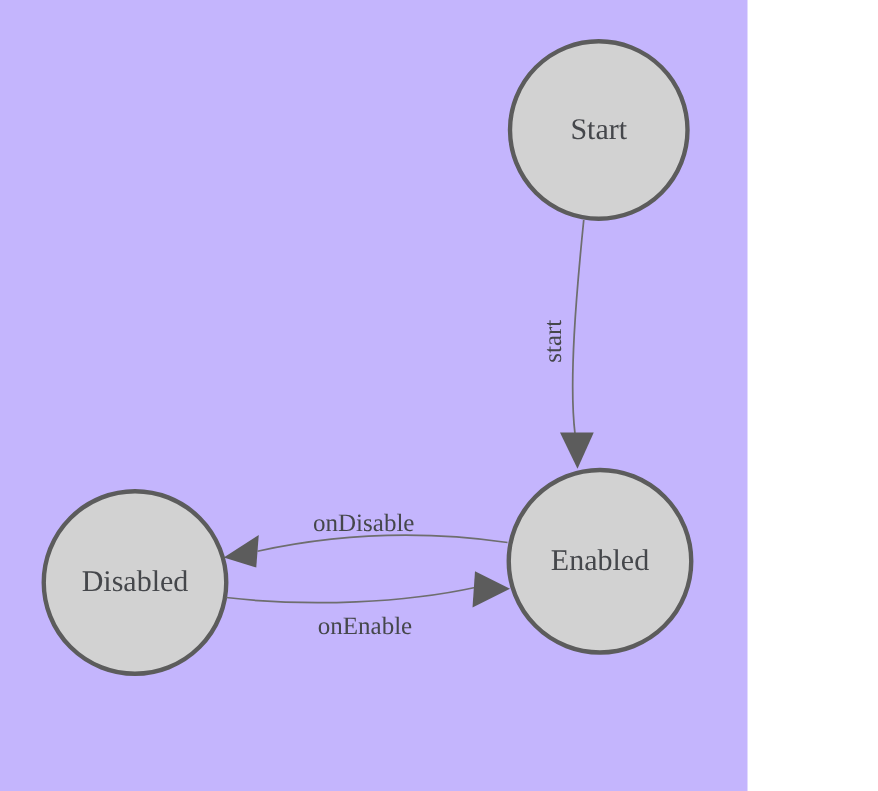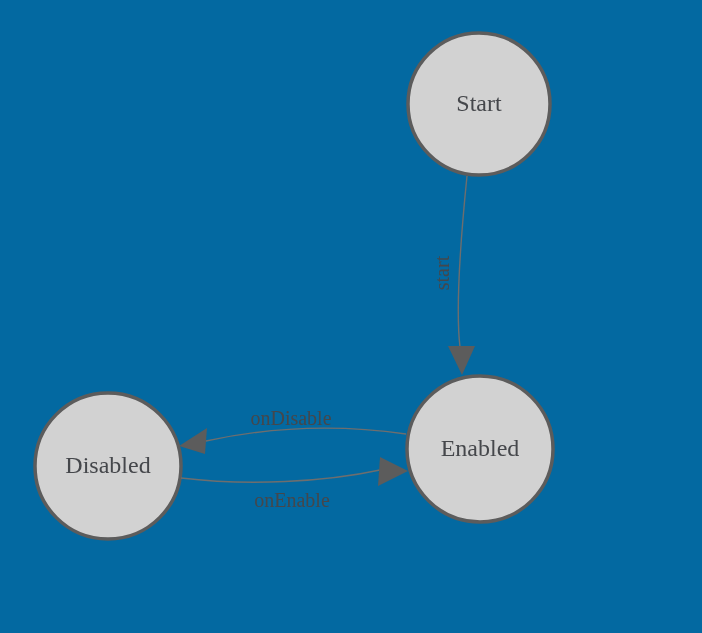--- a/index.html
+++ b/index.html
@@ -2,23 +2,23 @@
 <html><head>
 <meta charset="utf-8">
 <style>
   html, body {
     margin: 0;
     padding: 0;
     background: #ffffff;
   }
   .canvas {
     position: relative;
-    width: 702px;
+    width: 598px;
     height: 633px;
-    background: #0369a1;
+    background: #c4b5fd;
     overflow: hidden;
   }
   svg { display: block; }
   .node-circle {
     stroke: #5c5c5c;
     stroke-width: 3.5;
   }
   .edge-line {
     fill: none;
     stroke-width: 1.4;

